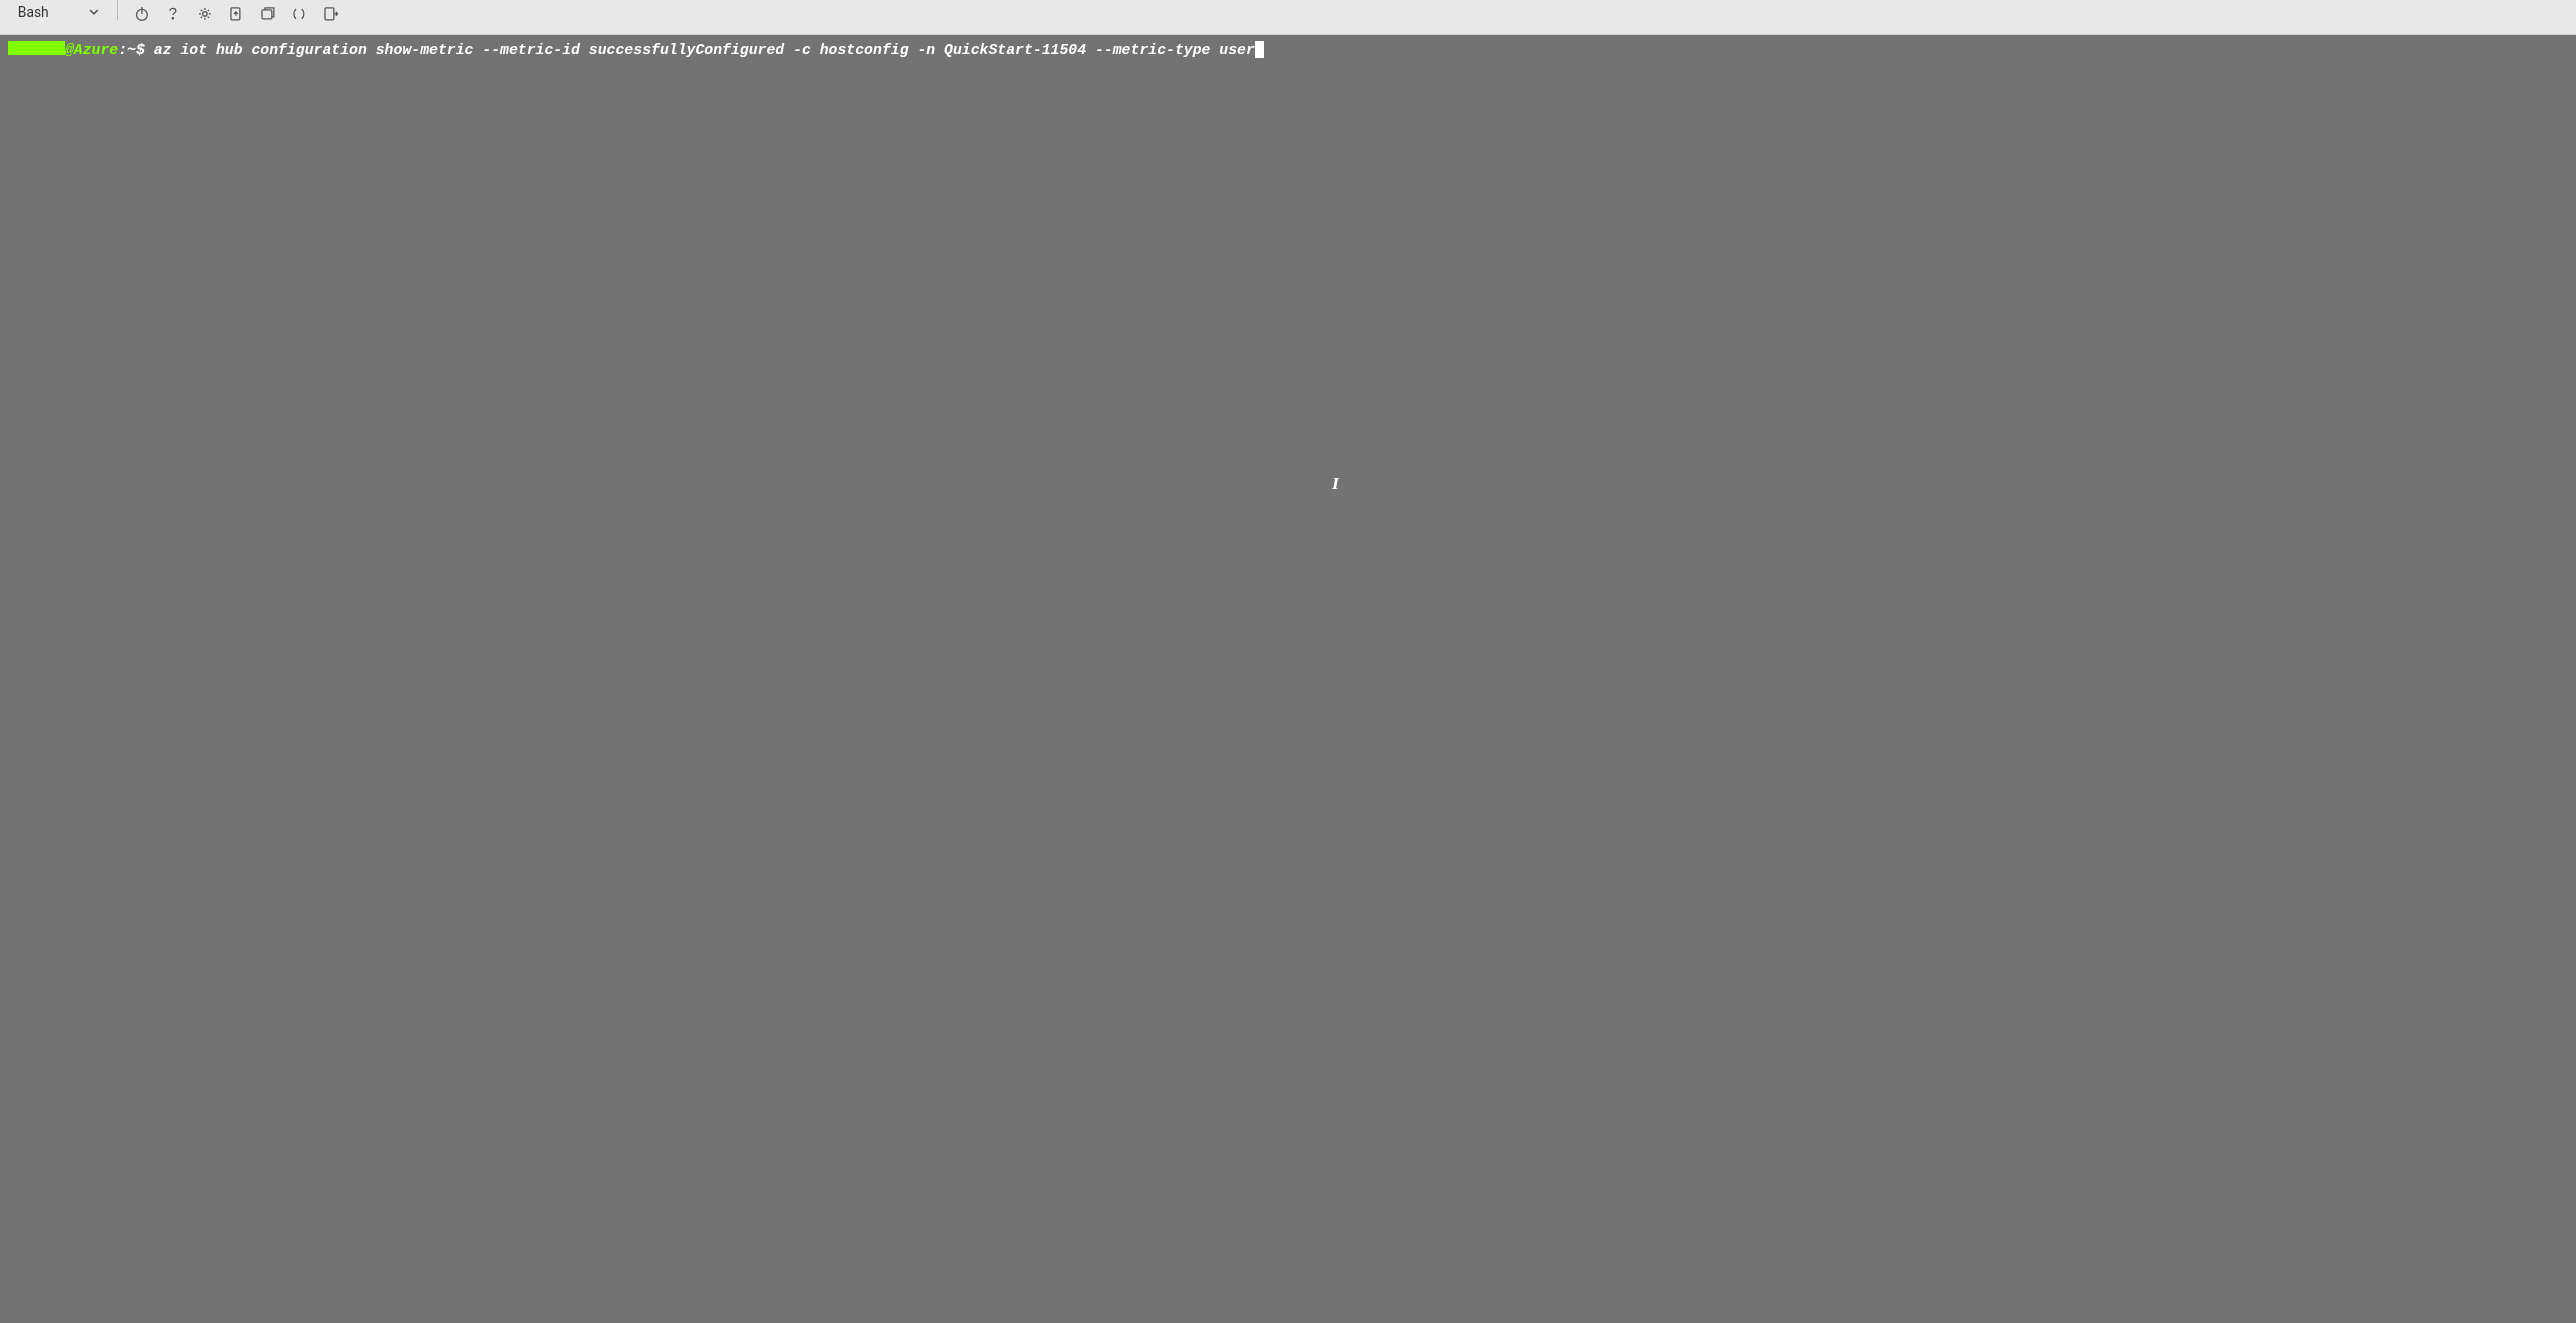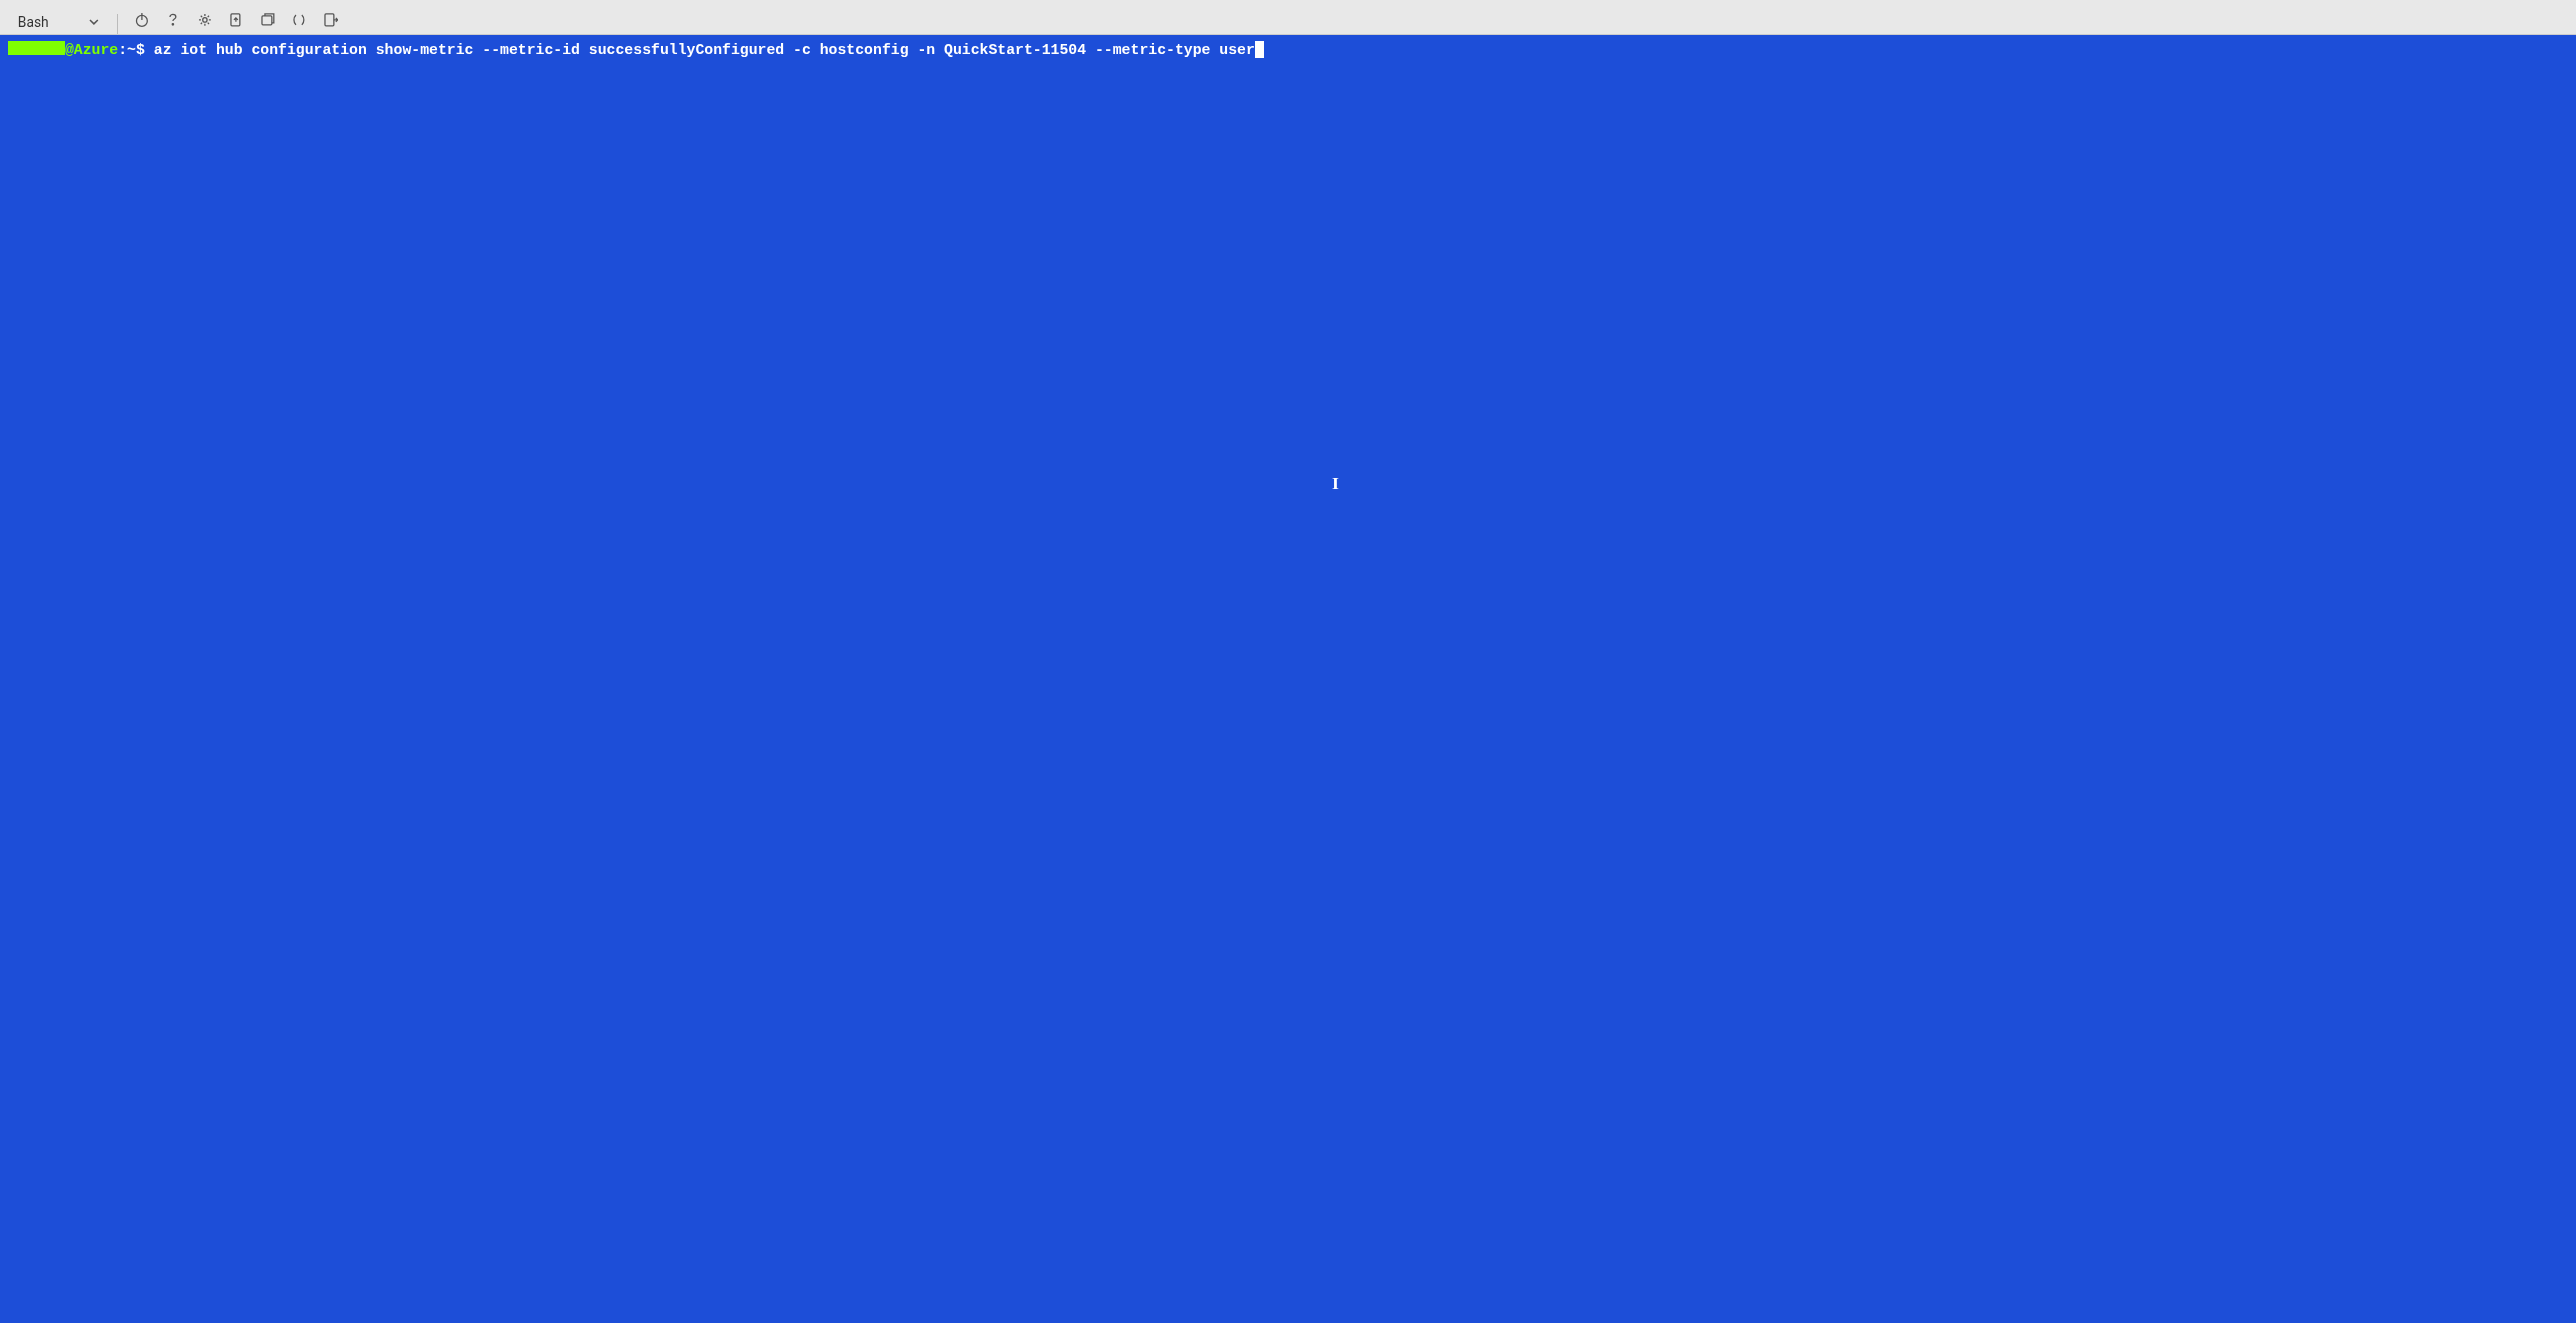--- a/index.html
+++ b/index.html
@@ -12,21 +12,21 @@
       background: #000;
       width: 100%;
       height: 100vh;
       overflow: hidden;
     }
     .toolbar {
       background: #e8e8e8;
       border-bottom: 1px solid #ccc;
       height: 35px;
       display: flex;
-      align-items: flex-end;
+      align-items: flex-start;
       padding: 0 9.9px;
       gap: 3.9px;
     }
     .shell-selector {
       display: flex;
       align-items: center;
       gap: 39px;
       padding: 3.9px 7.9px;
       cursor: pointer;
       color: #333;
@@ -56,28 +56,29 @@
       border-radius: 3px;
     }
     .toolbar-icon svg {
       width: 15.8px;
       height: 15.8px;
       stroke: #555;
       fill: none;
       stroke-width: 1.3;
     }
     .terminal {
-      background: #1d4ed8;
+      background: #737373;
       color: #fff;
       font-family: "Consolas", "Courier New", monospace;
       font-size: 14.8px;
       padding: 5.9px 7.9px;
       height: calc(100vh - 35px);
       position: relative;
       font-weight: bold;
+      font-style: italic;
     }
     .terminal-line {
       white-space: pre;
       line-height: 1.3;
     }
     .redacted {
       display: inline-block;
       background: #7fff00;
       color: #7fff00;
       width: 57px;

